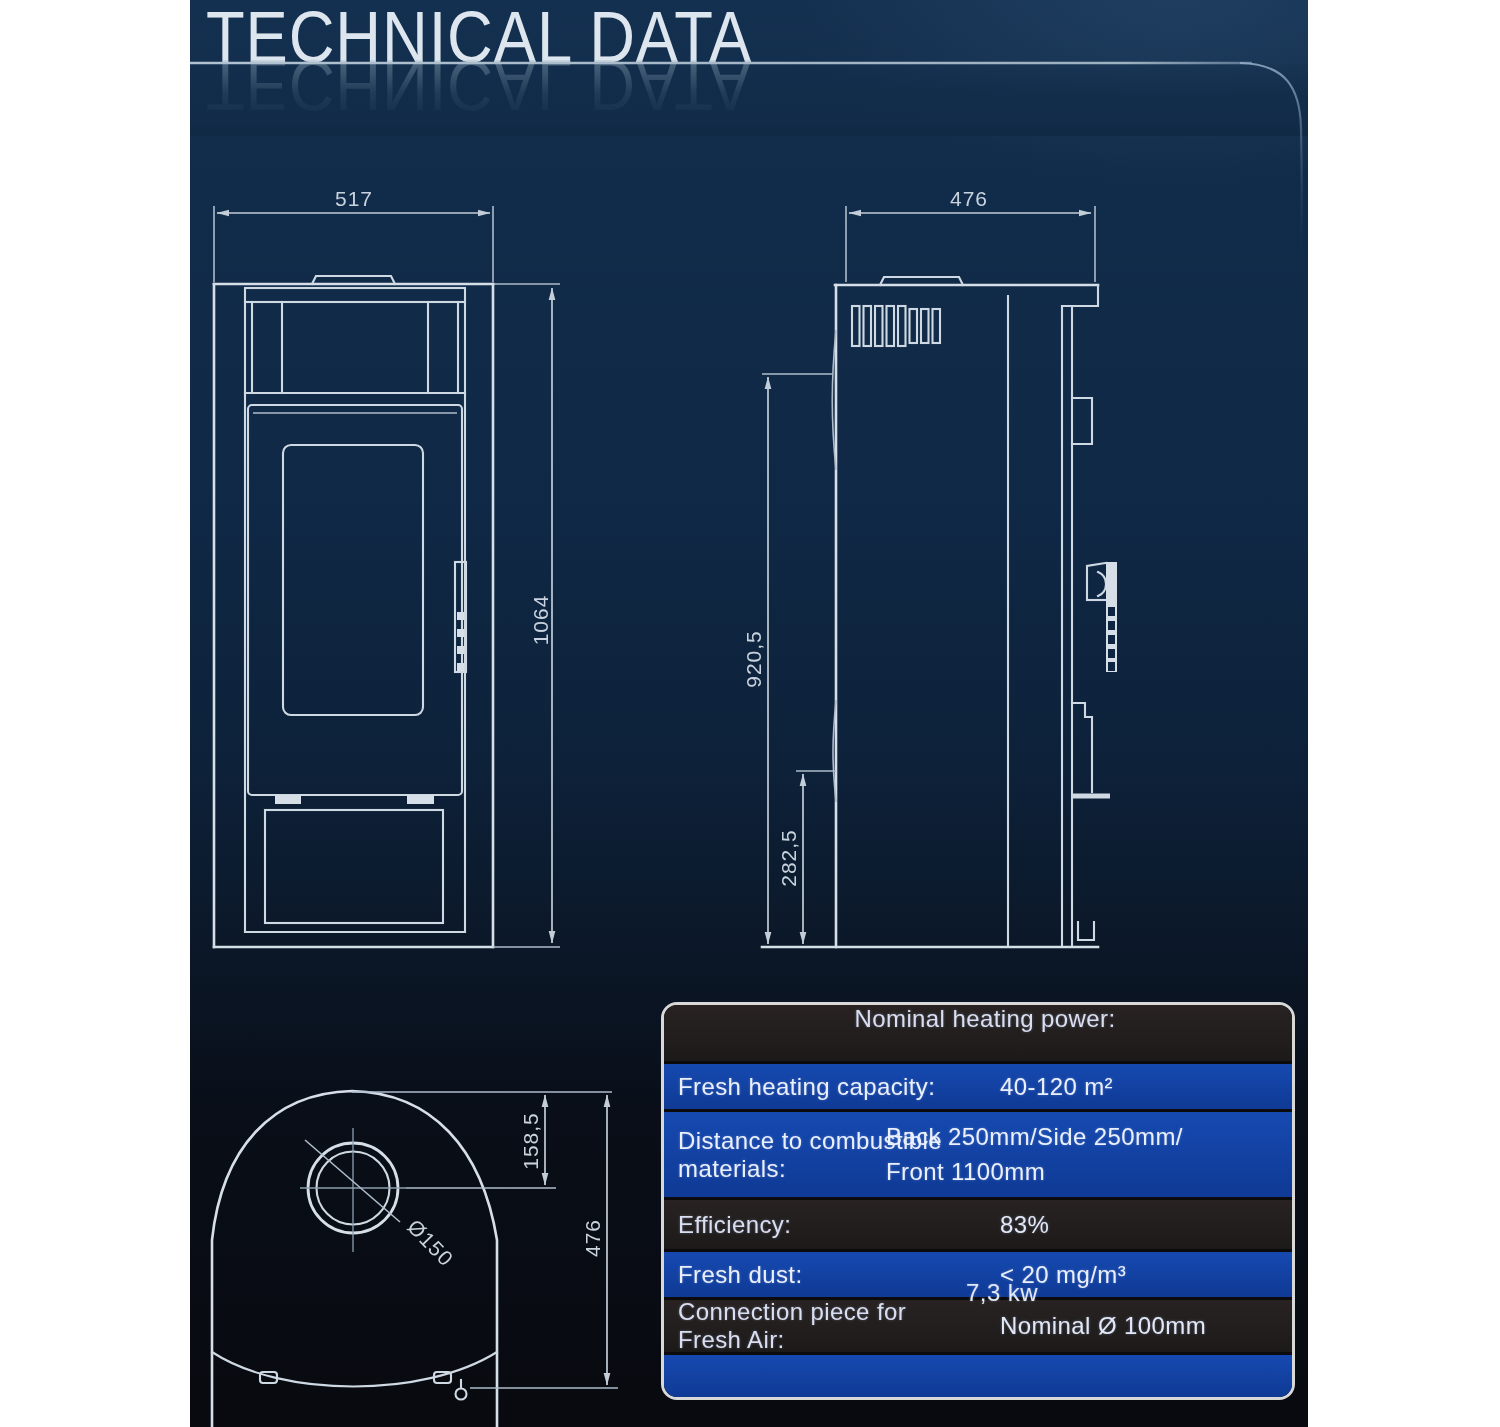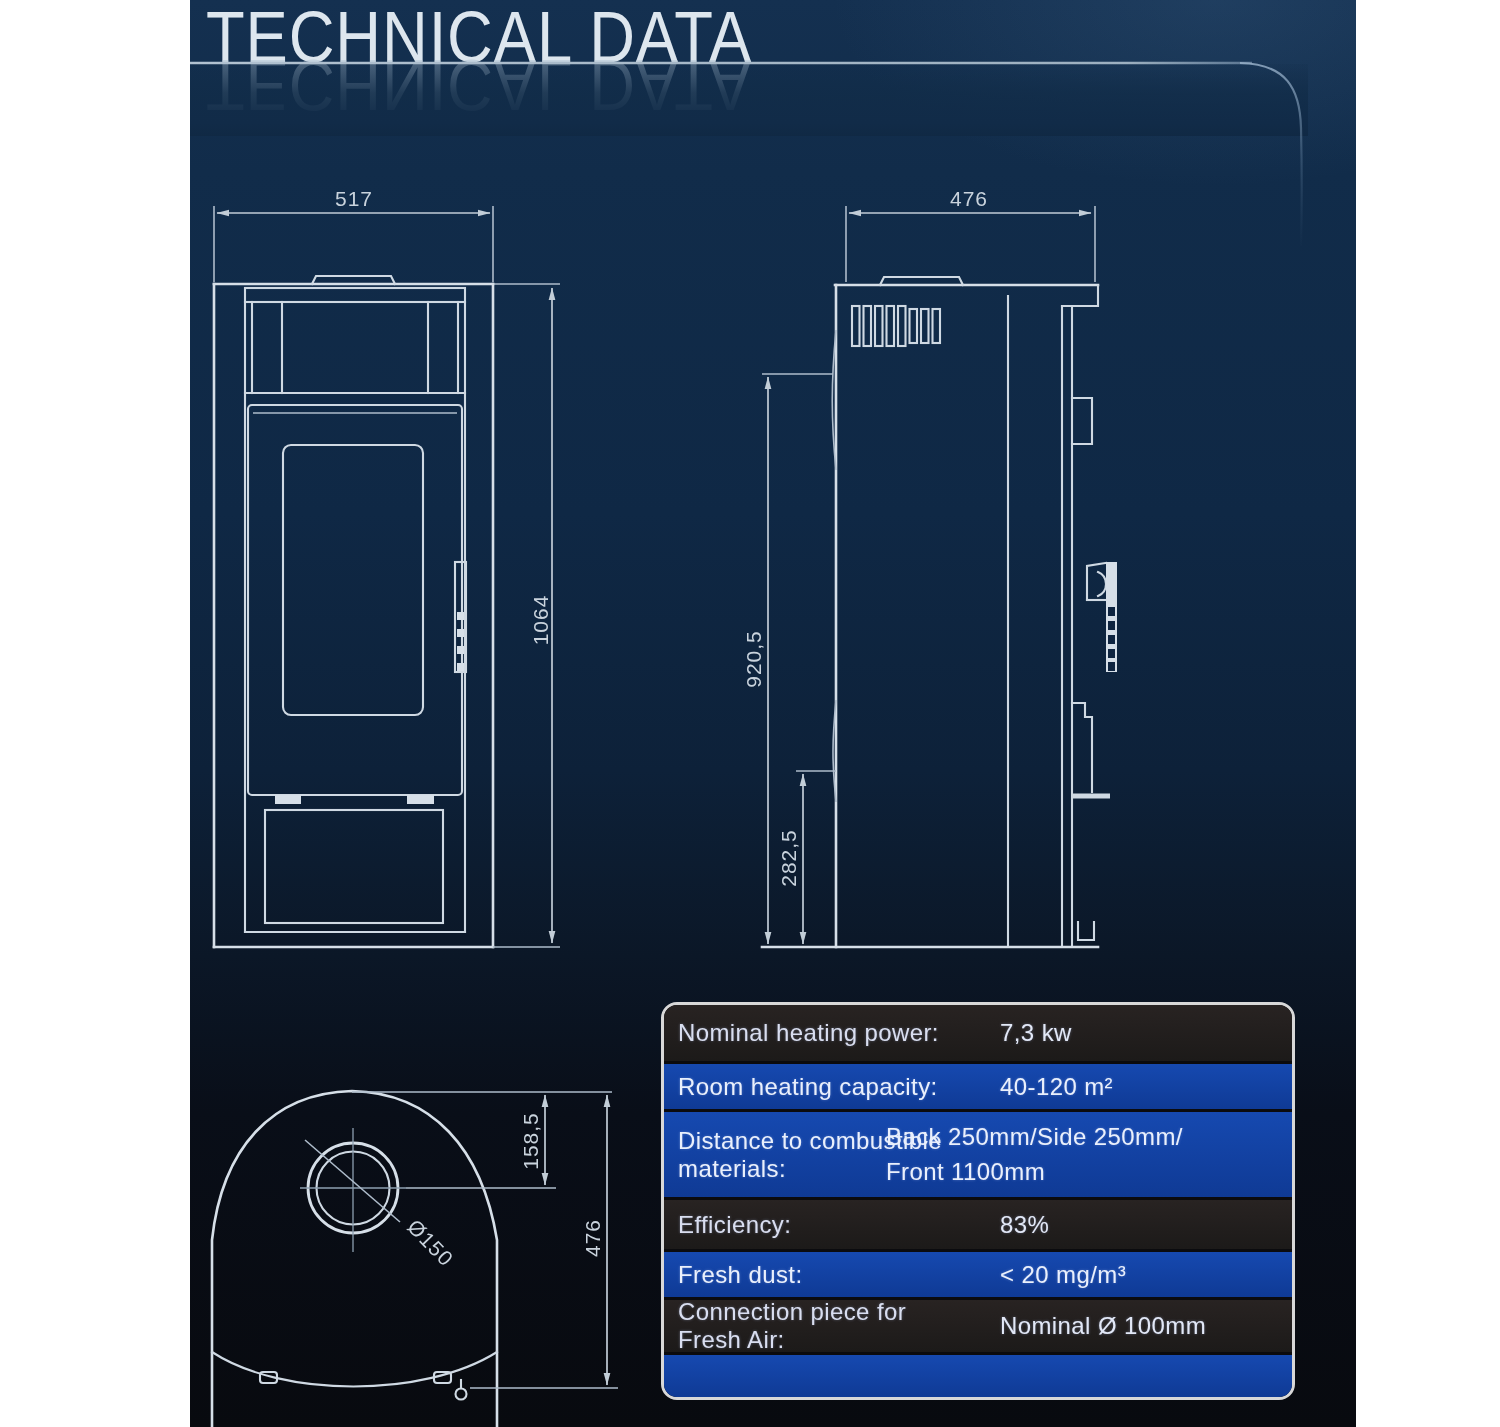--- a/index.html
+++ b/index.html
@@ -1,21 +1,21 @@
 <!DOCTYPE html>
 <html><head>
 <meta charset="utf-8">
 <style>
   html,body{margin:0;padding:0;background:#ffffff;}
   .stage{position:relative;width:1500px;height:1427px;background:#ffffff;overflow:hidden;
          font-family:"Liberation Sans", sans-serif;}
   .content{position:absolute;left:190px;top:0;width:1118px;height:1427px;overflow:hidden;
     background:
       radial-gradient(620px 300px at 88% 0%, rgba(72,112,152,0.22), rgba(0,0,0,0) 62%),
-      linear-gradient(180deg,#143050 0%,#112c4a 12%,#0f2845 36%,#0d2139 54%,#0b1727 67%,#090e18 78%,#080a0f 100%); padding-left: 48px;}
+      linear-gradient(180deg,#143050 0%,#112c4a 12%,#0f2845 36%,#0d2139 54%,#0b1727 67%,#090e18 78%,#080a0f 100%);}
   
   .title{position:absolute;left:16px;top:1px;height:72px;line-height:72px;font-size:72px;
          color:#dde6ee;letter-spacing:1px;transform:scaleX(.88);transform-origin:left top;
          white-space:nowrap;}
   .title-reflection{position:absolute;left:16px;top:49px;height:72px;line-height:72px;font-size:72px;
          color:#a7bccd;opacity:.42;letter-spacing:1px;transform:scale(.88,-1);transform-origin:left center;
          white-space:nowrap;}
   .reflection-fade{position:absolute;left:0;top:64px;width:1118px;height:72px;
          background:linear-gradient(180deg,rgba(17,44,72,.15) 0%,rgba(17,44,72,.75) 40%,#112b48 82%,rgba(16,41,68,.98) 100%);}
   
@@ -33,21 +33,21 @@
       border-radius:16px;overflow:hidden;background:#0c0c10;}
   .row{display:flex;align-items:center;width:100%;}
   .row + .row{border-top:3px solid #0b0b0e;}
   .row.dark{background:linear-gradient(180deg,#282322 0%,#1c1a19 100%);}
   .row.blue{background:linear-gradient(180deg,#1649b0 0%,#0f3a95 100%);}
   .row .label{flex:0 0 274px;padding-left:14px;color:#d9def0;font-size:24px;letter-spacing:.4px;
       text-shadow:0 0 3px rgba(190,205,255,.35);}
   .row .value{flex:1;color:#e2e8f7;font-size:24px;letter-spacing:.4px;white-space:pre-line;
       text-shadow:0 0 3px rgba(190,205,255,.35);margin-left:48px;}
   .row.blue .label,.row.blue .value{color:#eaf0fc;}
-  .r1{height:56px;} .r2{height:45px;} .r3{height:57px;} .r4{height:85px;}
+  .r1{height:56px;flex-direction:column;} .r2{height:45px;} .r3{height:57px;} .r4{height:85px;}
   .r5{height:49px;} .r6{height:45px;} .r7{height:52px;} .r8{height:42px;}
   .r4 .value{margin-left:-66px;line-height:1.45;}
 </style>
 </head>
 <body>
 
 <div class="stage">
   <div class="content">
 
     <div class="title">TECHNICAL DATA</div>
@@ -187,21 +187,21 @@
         <text class="dim" transform="translate(600 1238) rotate(-90)" text-anchor="middle">476</text>
       </g>
     </svg>
 
     <div class="spec-table">
       <div class="row dark r1">
         <div class="label">Nominal heating power:</div>
         <div class="value">7,3 kw</div>
       </div>
       <div class="row blue r2">
-        <div class="label">Room heating capacity:</div>
+        <div class="label">Fresh heating capacity:</div>
         <div class="value">40-120 m²</div>
       </div>
       <div class="row blue r4">
         <div class="label">Distance to combustible materials:</div>
         <div class="value">Back 250mm/Side 250mm/
 Front 1100mm</div>
       </div>
       <div class="row dark r5">
         <div class="label">Efficiency:</div>
         <div class="value">83%</div>

